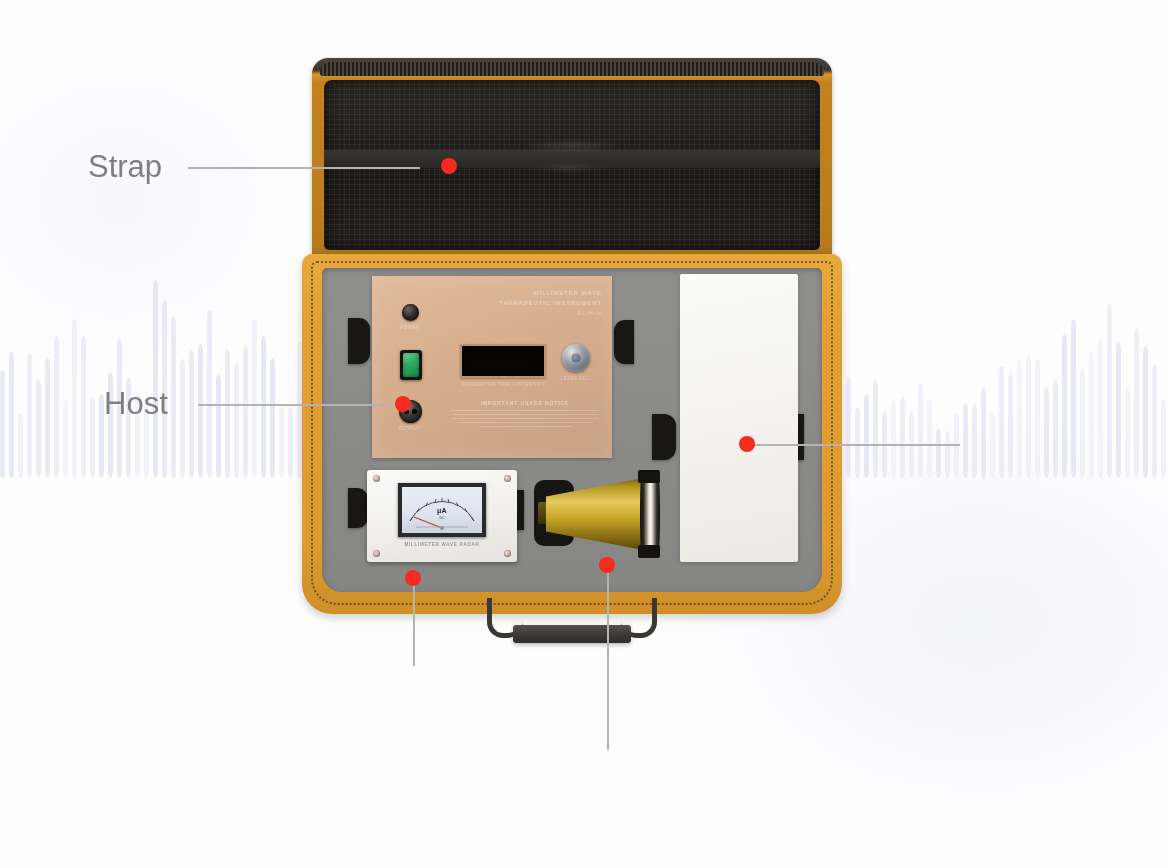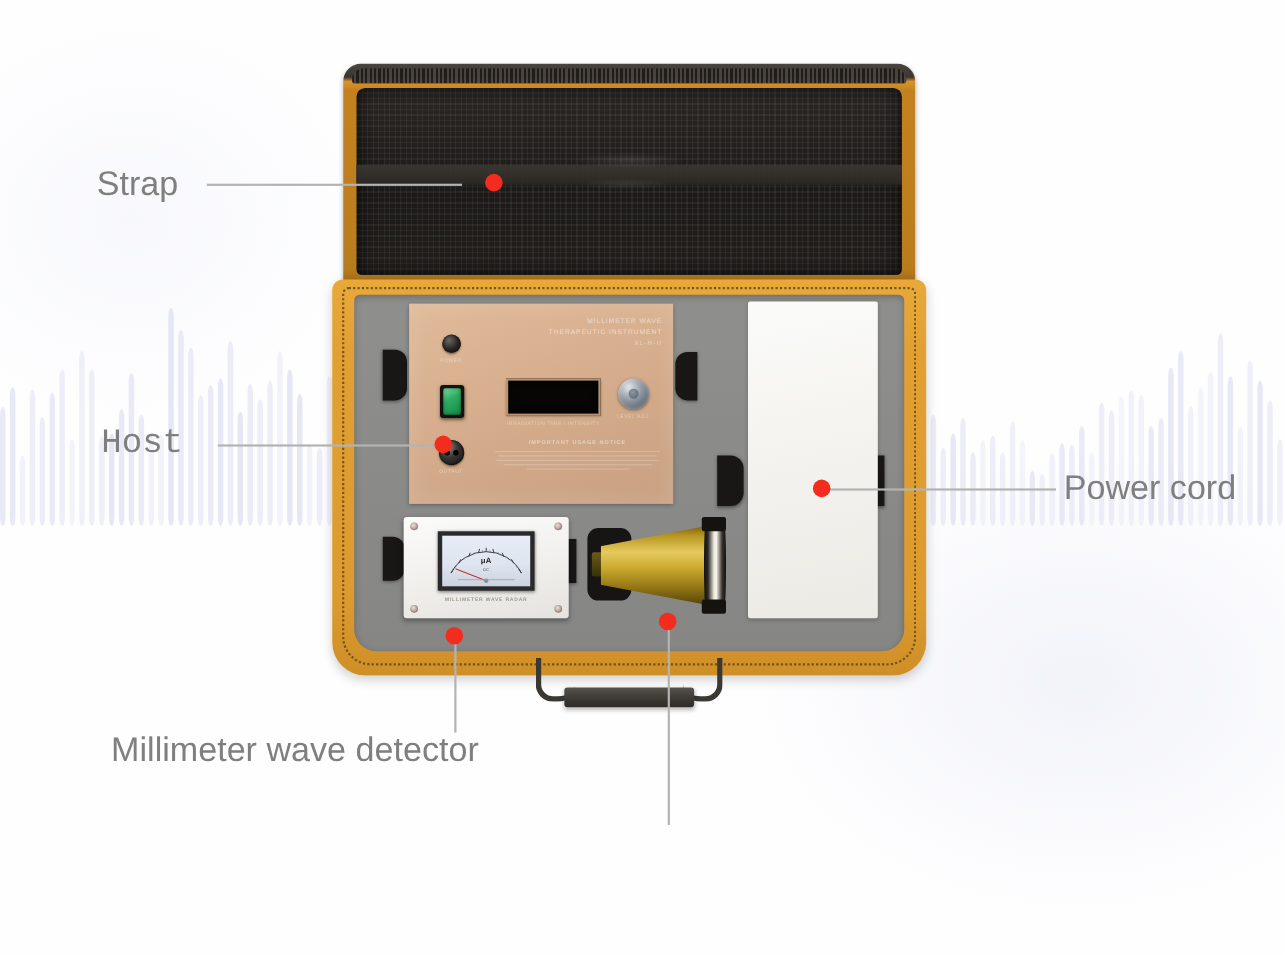--- a/index.html
+++ b/index.html
@@ -556,17 +556,15 @@
   <div class="leader v" style="left:413px; top:578px; height:88px;"></div>
   <div class="leader v" style="left:607px; top:565px; height:185px;"></div>
 
   <div class="dot" style="left:449px; top:166px;"></div>
   <div class="dot" style="left:403px; top:404px;"></div>
   <div class="dot" style="left:747px; top:444px;"></div>
   <div class="dot" style="left:413px; top:578px;"></div>
   <div class="dot" style="left:607px; top:565px;"></div>
 
   <div class="callout" style="left:88px;  top:151px;">Strap</div>
-  <div class="callout" style="left:92px; top:388px;font-family:Liberation Mono, monospace;">Host</div>
-  <div class="callout" style="left:967px; top:428px;">Power cord</div>
-  <div class="callout" style="left:101px; top:666px;">Millimeter wave detector</div>
+  <div class="callout" style="left:104px; top:388px;">Host</div>
 
 </div>
 
 </body></html>

